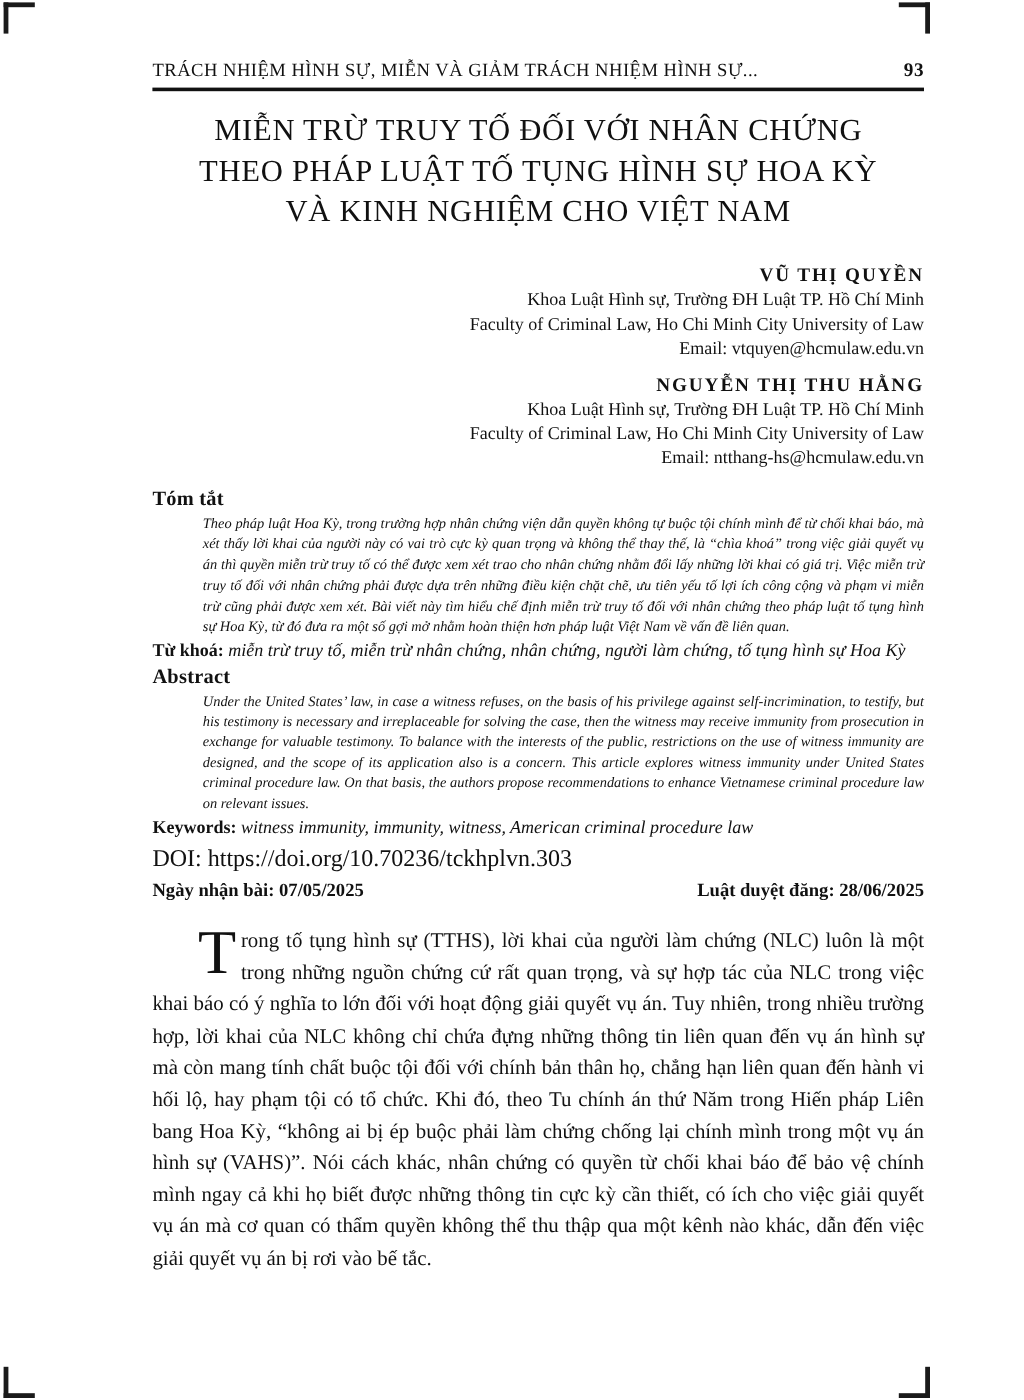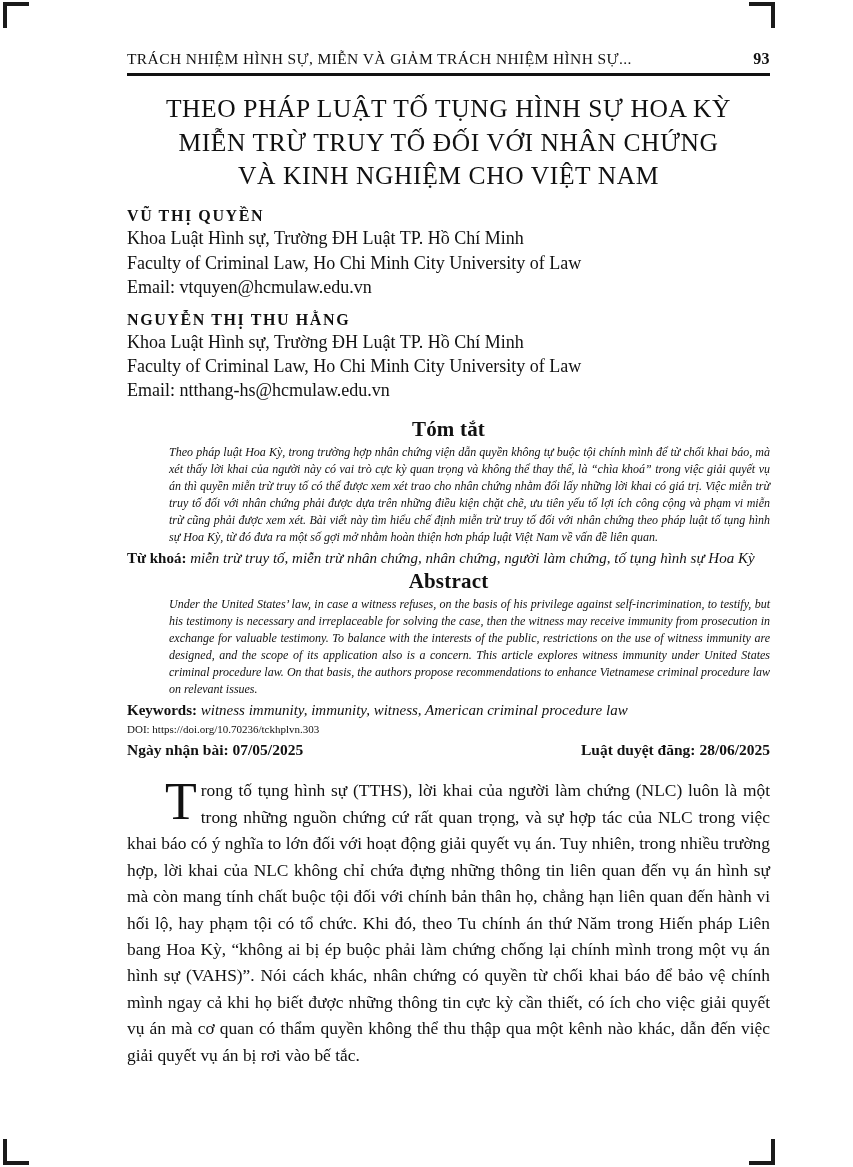--- a/index.html
+++ b/index.html
@@ -72,59 +72,59 @@
     font-size: 25.5px;
     line-height: 1.32;
     letter-spacing: 0.6px;
     margin: 10px 0 0 0;
     font-weight: normal;
   }
   .title .tline { display: block; }
 
   
   .authors {
-    margin-top: 12px;
+    text-align: right;
+    margin-top: 26px;
     font-size: 14.5px;
     line-height: 1.34;
   }
   .author-block + .author-block { margin-top: 10px; }
   .author-name {
     font-weight: bold;
     font-size: 16px;
     letter-spacing: 1.6px;
   }
-  .author-aff, .author-mail { font-size: 18px; }
+  .author-aff, .author-mail { font-size: 15px; }
 
   
   .sec { margin-top: 14px; }
   .sec-head {
     font-weight: bold;
-    font-size: 21px;
+    font-size: 17px;
     letter-spacing: 0.2px;
-    text-align: center;
   }
   .abstract-body {
     font-style: italic;
     font-size: 12px;
     line-height: 1.42;
     text-align: justify;
     text-justify: inter-word;
     margin-left: 42px;
     margin-top: 2px;
   }
   .keywords {
     font-size: 15px;
     line-height: 1.4;
     margin-top: 2px;
   }
   .keywords .kw-label { font-weight: bold; }
   .keywords .kw-list { font-style: italic; margin-top: 40px; }
 
   .doi {
-    font-size: 11px;
+    font-size: 20px;
     line-height: 1.45;
     margin-top: 1px;
   }
   .dates {
     display: flex;
     justify-content: space-between;
     font-size: 15.5px;
     font-weight: bold;
     line-height: 1.45;
     margin-top: 1px;
@@ -162,22 +162,22 @@
 
   <div class="content">
 
     <div class="runhead">
       <span class="runhead-title">TRÁCH NHIỆM HÌNH SỰ, MIỄN VÀ GIẢM TRÁCH NHIỆM HÌNH SỰ...</span>
       <span class="runhead-page">93</span>
     </div>
     <div class="rule"></div>
 
     <h1 class="title">
+      <span class="tline">MIỄN TRỪ TRUY TỐ ĐỐI VỚI NHÂN CHỨNG</span>
       <span class="tline">THEO PHÁP LUẬT TỐ TỤNG HÌNH SỰ HOA KỲ</span>
-      <span class="tline">MIỄN TRỪ TRUY TỐ ĐỐI VỚI NHÂN CHỨNG</span>
       <span class="tline">VÀ KINH NGHIỆM CHO VIỆT NAM</span>
     </h1>
 
     <div class="authors">
       <div class="author-block">
         <div class="author-name">VŨ THỊ QUYỀN</div>
         <div class="author-aff">Khoa Luật Hình sự, Trường ĐH Luật TP. Hồ Chí Minh</div>
         <div class="author-aff">Faculty of Criminal Law, Ho Chi Minh City University of Law</div>
         <div class="author-mail">Email: vtquyen@hcmulaw.edu.vn</div>
       </div>

